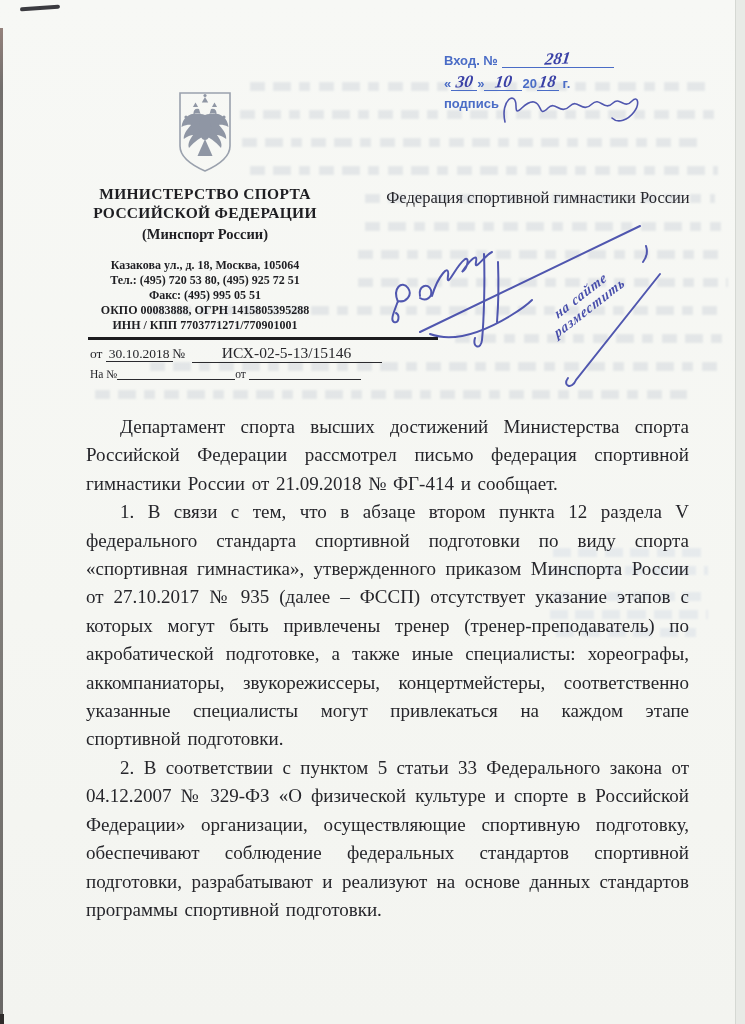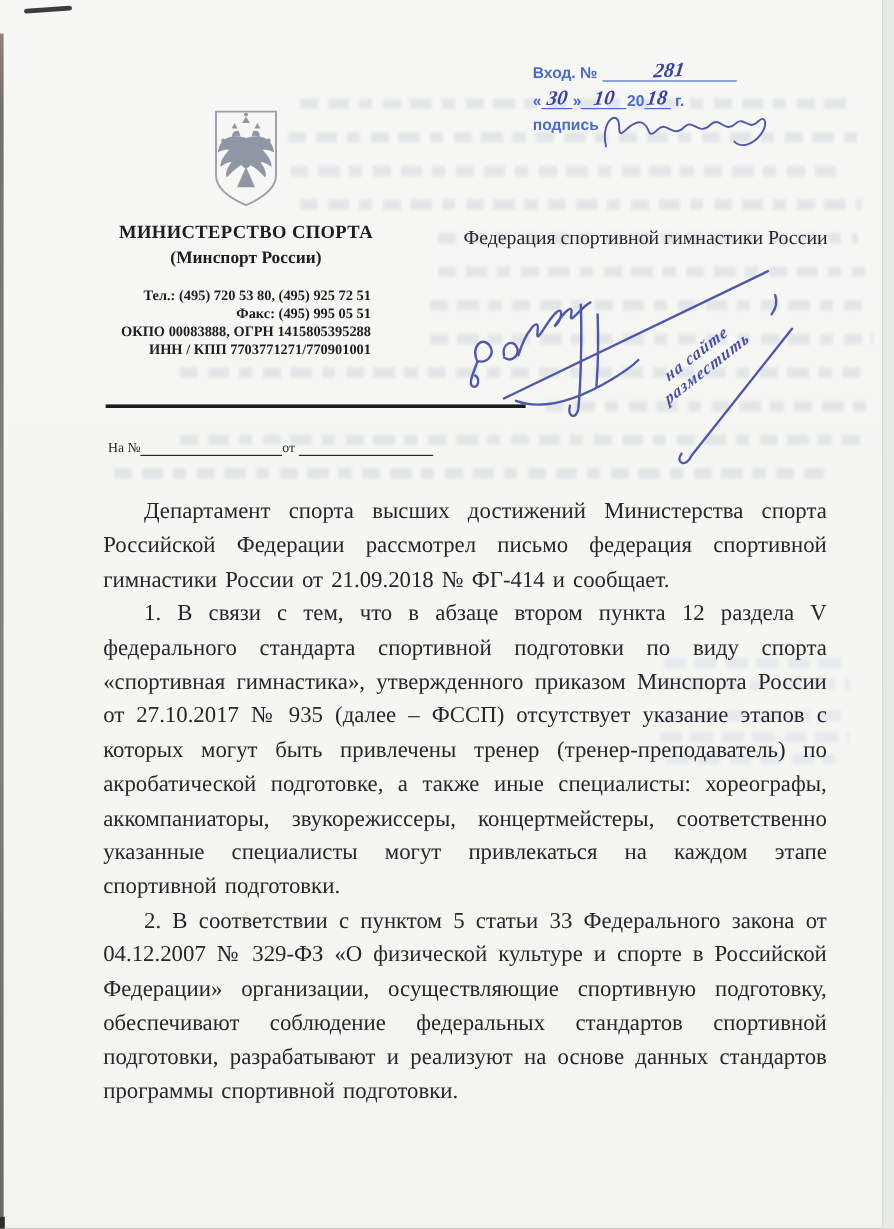--- a/index.html
+++ b/index.html
@@ -19,21 +19,21 @@
     background:repeating-linear-gradient(90deg,#8c98af 0 15px,transparent 15px 23px,#8c98af 23px 41px,transparent 41px 49px,#8c98af 49px 60px,transparent 60px 69px);}
   .bleed.lite{opacity:.12;background:repeating-linear-gradient(90deg,#7f98c9 0 18px,transparent 18px 25px,#7f98c9 25px 44px,transparent 44px 52px);}
   
   .stamp{position:absolute;left:444px;top:50px;width:215px;z-index:3;color:#4a6cc6;
     font-family:"Liberation Sans","DejaVu Sans",sans-serif;font-weight:bold;font-size:13px;}
   .stamp .row{display:flex;align-items:flex-end;margin-bottom:5px;white-space:nowrap;}
   .stamp .fill{display:inline-block;border-bottom:1.6px solid #4a6cc6;text-align:center;line-height:1;}
   .hw{font-family:"Liberation Serif",serif;font-style:italic;font-weight:bold;color:#3a41a6;
     display:inline-block;transform:skewX(-10deg) rotate(-3deg);font-size:17px;}
   
-  .letterhead{position:absolute;left:88px;top:90px;width:234px;z-index:2;display:flex;flex-direction:column;align-items:center;text-align:right;color:#1e1e22;}
+  .letterhead{position:absolute;left:88px;top:90px;width:234px;z-index:2;display:flex;flex-direction:column;align-items:center;text-align:center;color:#1e1e22;}
   .org{font-weight:bold;font-size:15.5px;line-height:19px;letter-spacing:.3px;white-space:nowrap;}
   .org3{font-weight:bold;font-size:14.5px;line-height:18px;margin-top:3px;white-space:nowrap;}
   .contacts{margin-top:15px;font-weight:bold;font-size:12px;line-height:15px;white-space:nowrap;}
   .rule{position:absolute;left:88px;top:337px;width:350px;height:3px;background:#1c1c1f;z-index:2;}
   .refline1{position:absolute;left:90px;top:344px;z-index:2;font-size:13.5px;white-space:nowrap;}
   .refline1 .udate{border-bottom:1px solid #2a2a2e;padding:0 3px;}
   .refline1 .unum{display:inline-block;border-bottom:1px solid #2a2a2e;width:190px;text-align:center;font-size:15.5px;margin-left:6px;}
   .refline2{position:absolute;left:90px;top:367px;z-index:2;font-size:11.5px;white-space:nowrap;}
   .blank{display:inline-block;border-bottom:1px solid #2a2a2e;height:12px;vertical-align:bottom;}
   
@@ -107,31 +107,37 @@
         <path d="M35 19 q6 -1 5.5 5.5 q-3.5 -2.5 -7 -.5 z"></path>
         <path d="M29 25 C17 21 7 25 5.5 37 C11 34 15 35 15 35 C9.5 41 7.5 45 7.8 49 C13 45 17 45 17 45 C12.5 51 11.8 55 13 58 C19 51 25 47 29 46 Z"></path>
         <path d="M29 25 C41 21 51 25 52.5 37 C47 34 43 35 43 35 C48.5 41 50.5 45 50.2 49 C45 45 41 45 41 45 C45.5 51 46.2 55 45 58 C39 51 33 47 29 46 Z"></path>
         <ellipse cx="29" cy="38" rx="6.2" ry="12"></ellipse>
         <path d="M29 49 L21.5 66 H36.5 Z"></path>
         <circle cx="10" cy="27" r="1.6"></circle>
           <circle cx="48" cy="27" r="1.6"></circle>
       </g>
     </svg>
     <div class="org" style="margin-top:10px">МИНИСТЕРСТВО СПОРТА</div>
+    <div class="org">РОССИЙСКОЙ ФЕДЕРАЦИИ</div>
     <div class="org3">(Минспорт России)</div>
     <div class="contacts">
+      <div>Казакова ул., д. 18, Москва, 105064</div>
       <div>Тел.: (495) 720 53 80, (495) 925 72 51</div>
       <div>Факс: (495) 995 05 51</div>
       <div>ОКПО 00083888, ОГРН 1415805395288</div>
       <div>ИНН / КПП 7703771271/770901001</div>
     </div>
   </div>
 
   <div class="rule"></div>
 
+  <div class="refline1">
+    <span>от</span>
+    <span class="udate">30.10.2018</span><span>№</span><span class="unum">ИСХ-02-5-13/15146</span>
+  </div>
   <div class="refline2">
     <span>На №</span><span class="blank" style="width:118px"></span><span>от</span> <span class="blank" style="width:112px"></span>
   </div>
 
   <div class="recipient">
     <div class="name">Федерация спортивной гимнастики России</div>
   </div>
 
   <div class="note">
     <span class="l1">на сайте</span>

